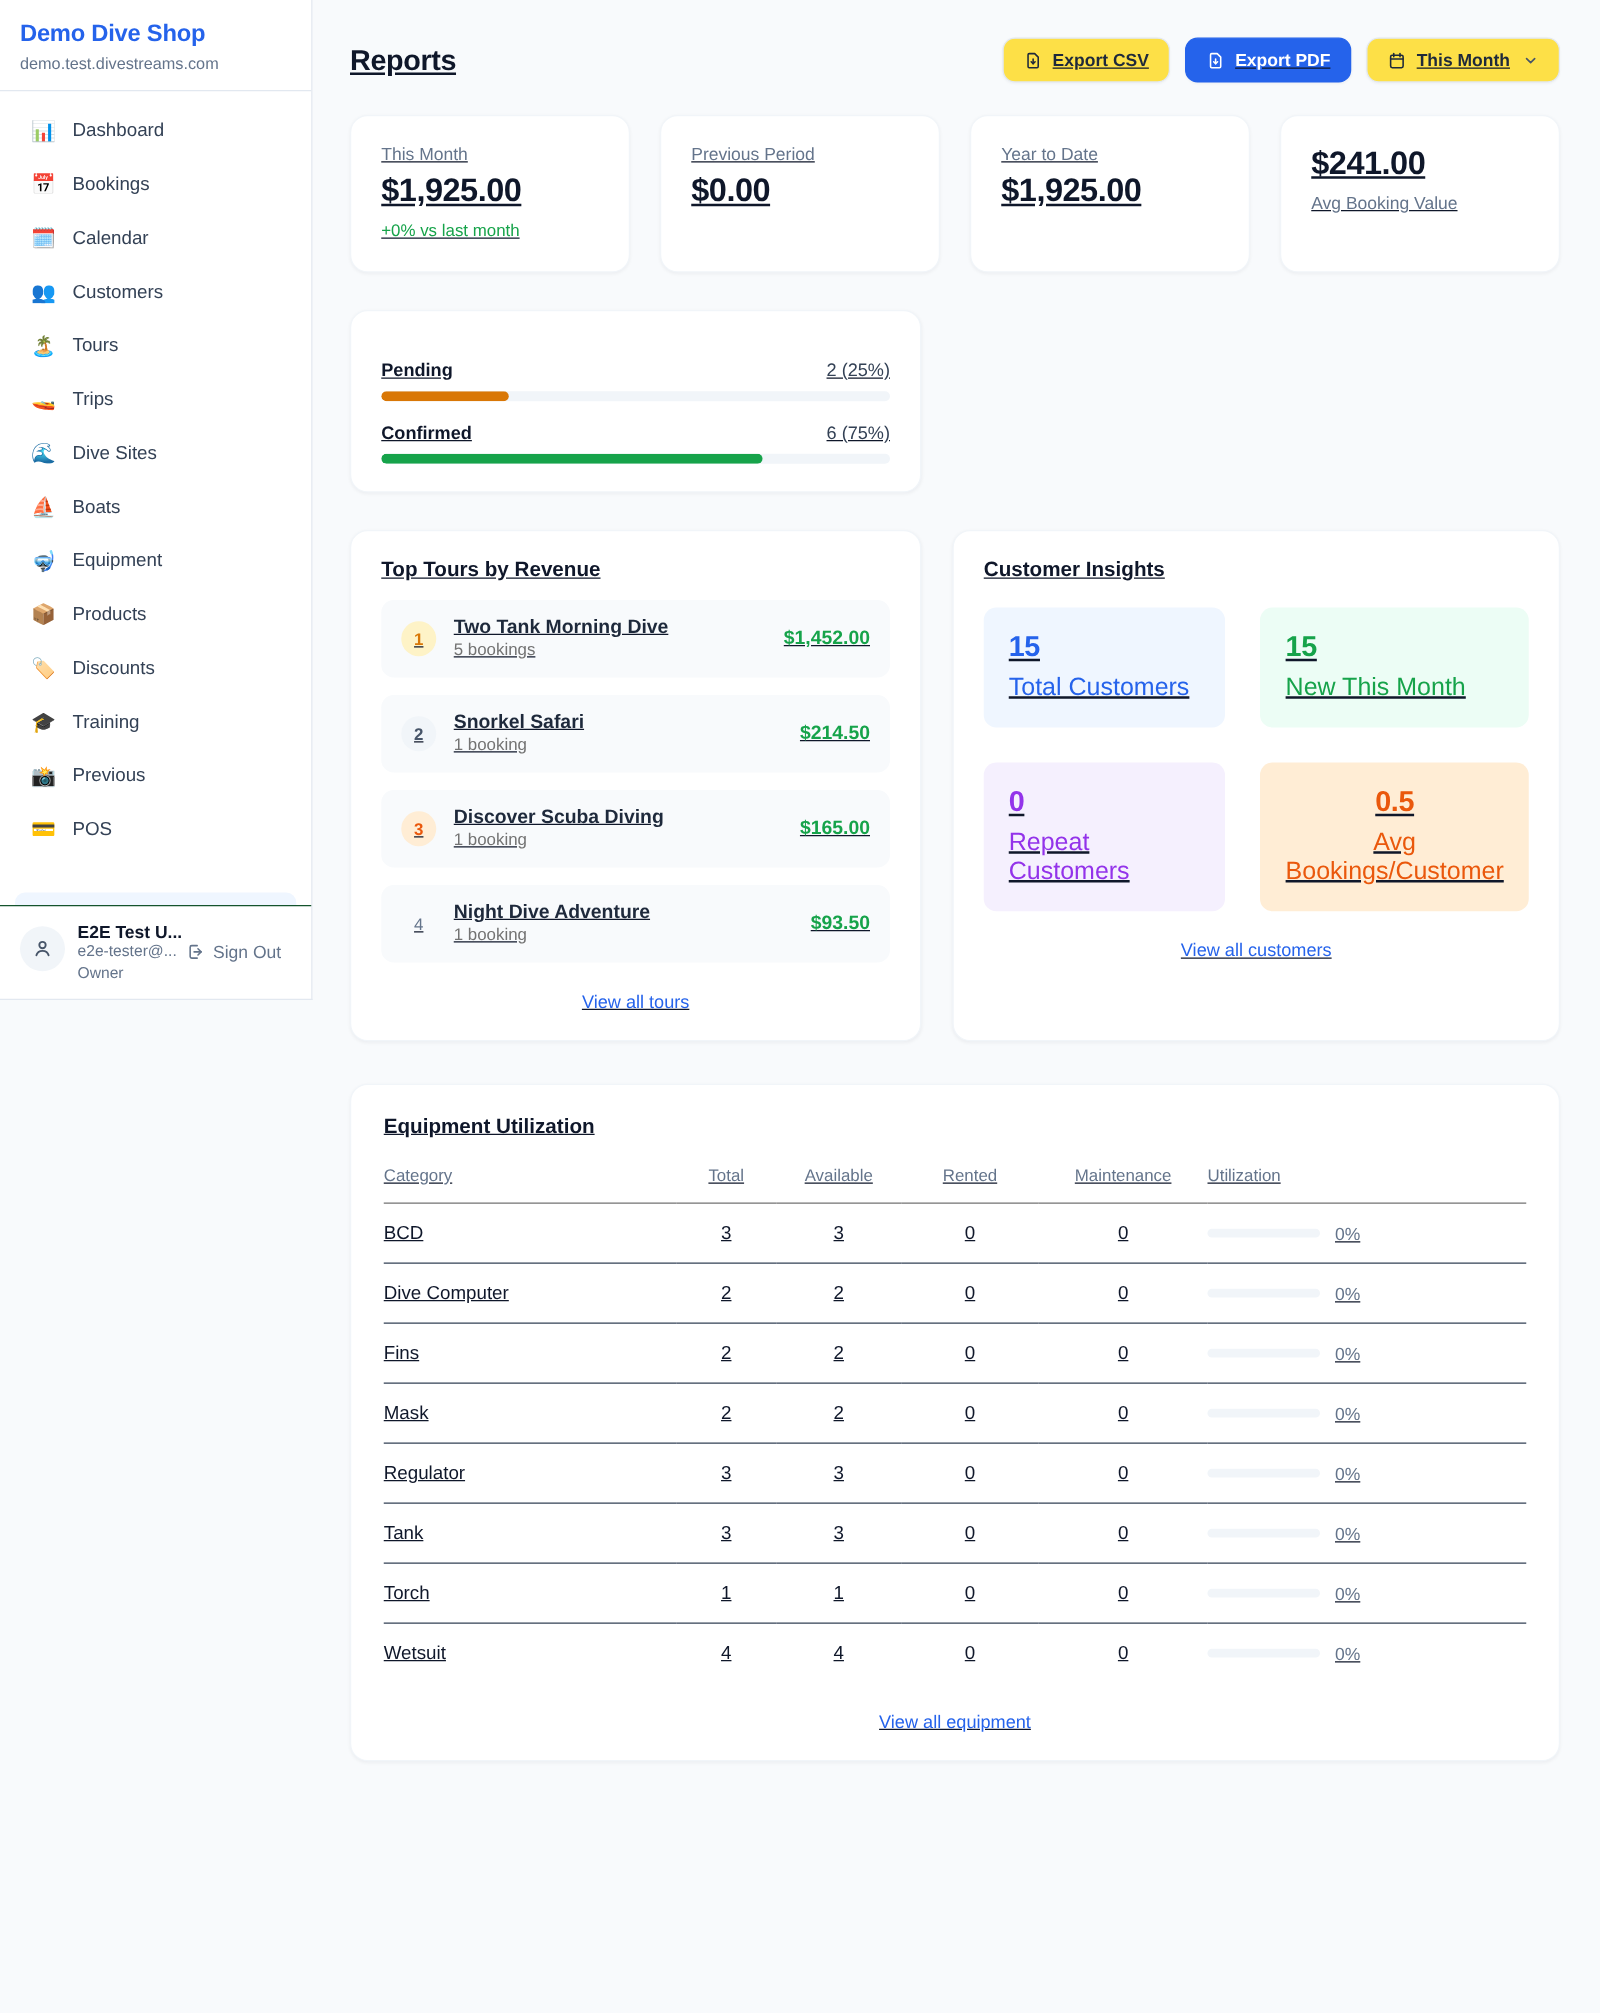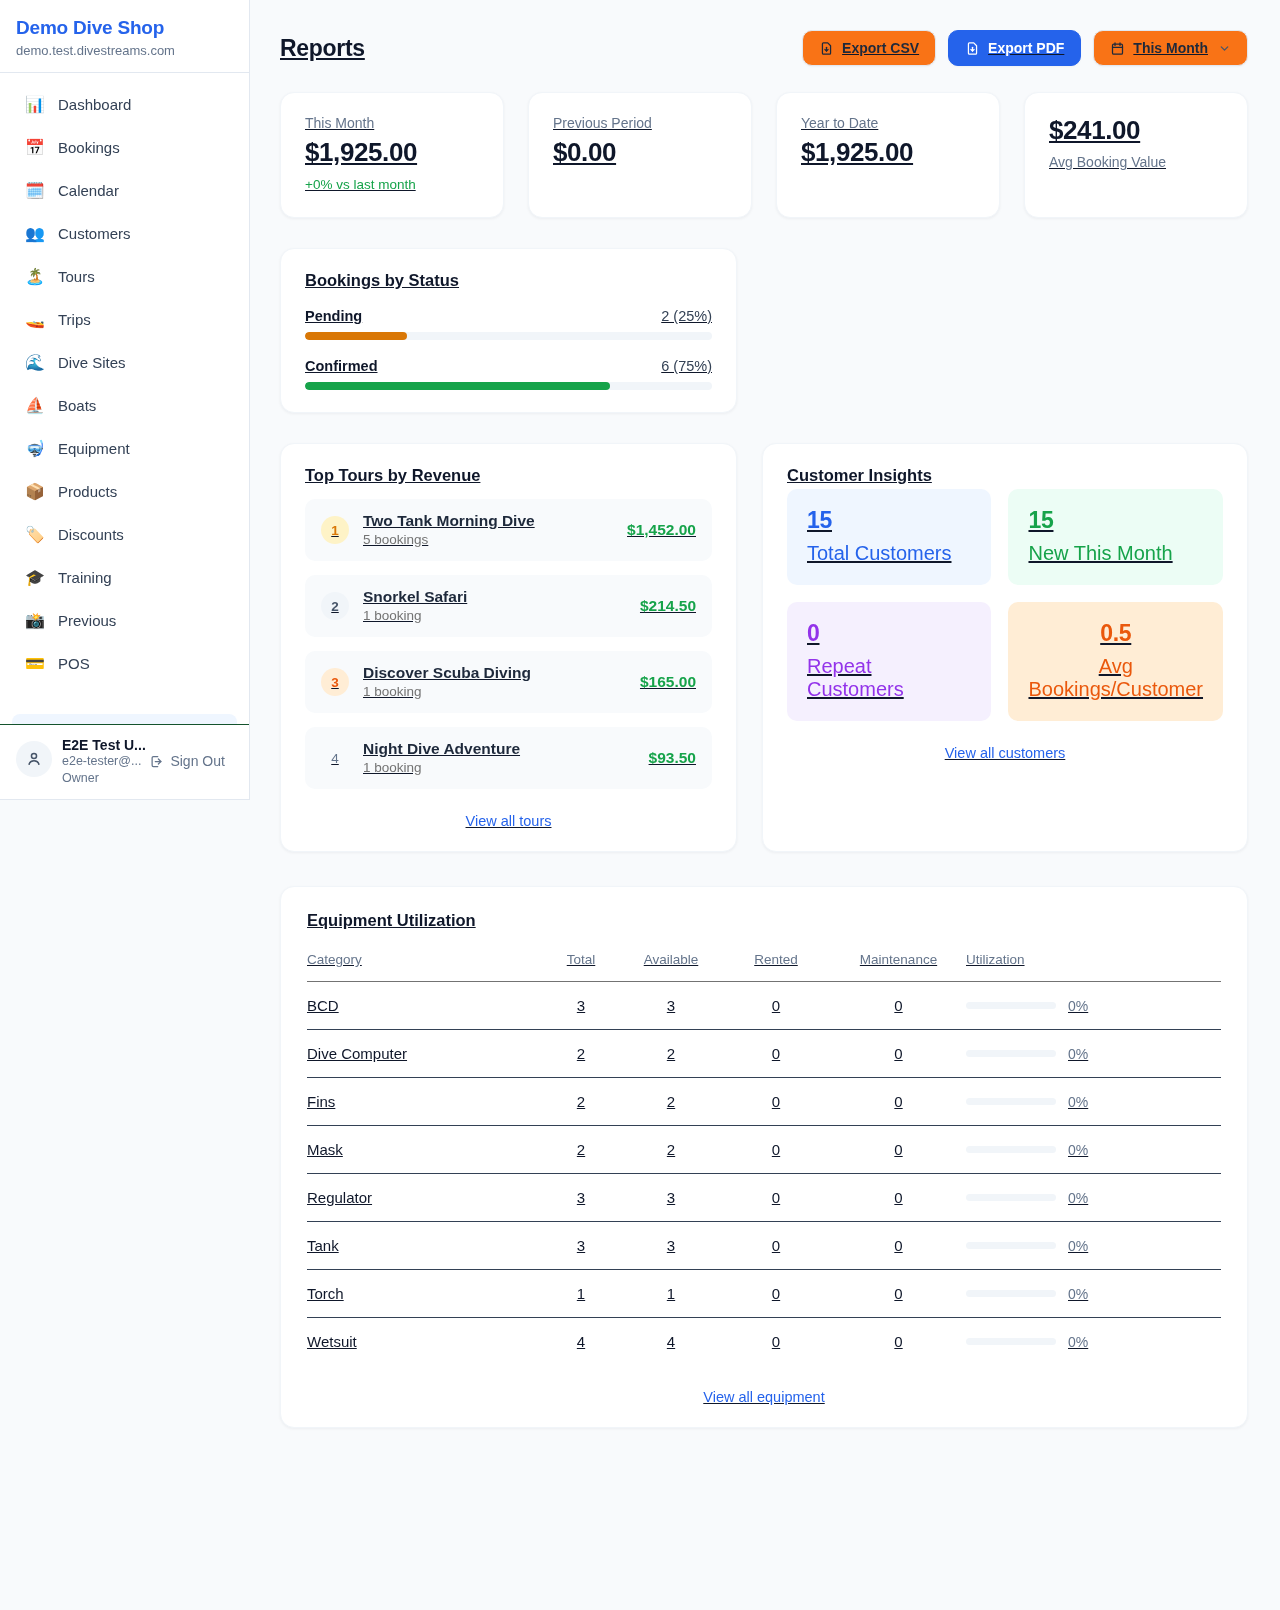--- a/index.html
+++ b/index.html
@@ -58,21 +58,21 @@
   }
   
   .main { flex:1; padding:30px 32px 60px 30px;text-decoration:underline; }
   .page-head { display:flex; justify-content:space-between; align-items:center; margin-bottom:26px; }
   .page-title { font-size:23px; font-weight:800; letter-spacing:-.3px; color:#0f172a; }
   .head-actions { display:flex; gap:12px; align-items:center; }
   .btn {
     display:flex; align-items:center; gap:8px;
     border-radius:10px; padding:9px 16px;
     font-size:14px; font-weight:600; cursor:pointer;
-    background:#f97316; color:#1e293b; border:1px solid #e2e8f0;
+    background:#fde047; color:#1e293b; border:1px solid #e2e8f0;
     box-shadow:0 1px 2px rgba(15,23,42,.04);
   }
   .btn-primary { background:#2563eb; color:#ffffff; border-color:#2563eb; }
   .chev { margin-left:2px; }
   
   .card {
     background:#ffffff; border:1px solid #f1f5f9; border-radius:14px;
     box-shadow:0 1px 3px rgba(15,23,42,.05);
     padding:22px 24px;
   }
@@ -109,21 +109,21 @@
   }
   .rank-1 { background:#fef3c7; color:#d97706; }
   .rank-2 { background:#f1f5f9; color:#475569; }
   .rank-3 { background:#ffedd5; color:#ea580c; }
   .rank-4 { background:transparent; color:#64748b; font-weight:500; }
   .tour-info { flex:1; min-width:0; }
   .tour-name { font-size:15.5px; font-weight:700; color:#1e293b; }
   .tour-sub { font-size:13.5px; color:#737373; margin-top:3px; }
   .tour-amount { font-size:15.5px; font-weight:700; color:#16a34a; white-space:nowrap; }
   .view-link { display:block; text-align:center; color:#2563eb; font-size:14.5px; margin-top:24px; cursor:pointer; text-decoration:none; }
-  .insights-grid { display:grid; grid-template-columns:1fr 1fr; gap:17px; margin-top:4px; }
+  .insights-grid { display:grid; grid-template-columns:1fr 1fr; gap:28px; margin-top:20px; }
   .insight-card { border-radius:10px; padding:18px 20px 20px 20px; }
   .insight-value { font-size:23px; font-weight:800; letter-spacing:-.3px; }
   .insight-label { font-size:20px; margin-top:8px; }
   
   .equipment-card { margin-top:34px; padding:24px 26px 22px 26px; }
   table.equip { width:100%; border-collapse:collapse; margin-top:16px; }
   table.equip th {
     font-size:13.5px; font-weight:500; color:#64748b; text-align:center;
     padding:6px 0 14px 0; border-bottom:1px solid #737373;
   }
@@ -287,21 +287,20 @@
       <div class="stat-value">$1,925.00</div>
     </div>
     <div class="card stat-card value-first">
       <div class="stat-value">$241.00</div>
       <div class="stat-label">Avg Booking Value</div>
     </div>
   </div>
 
   <div class="row-2">
     <div class="card">
-      <div class="card-title">Bookings by Status</div>
       <div class="status-group">
         <div class="status-head">
           <span class="status-label">Pending</span>
           <span class="status-count">2 (25%)</span>
         </div>
         <div class="bar-track">
             <div class="bar-fill" style="width: 25%; background: rgb(217, 119, 6);"></div>
           </div>
       </div>
       <div class="status-group">

